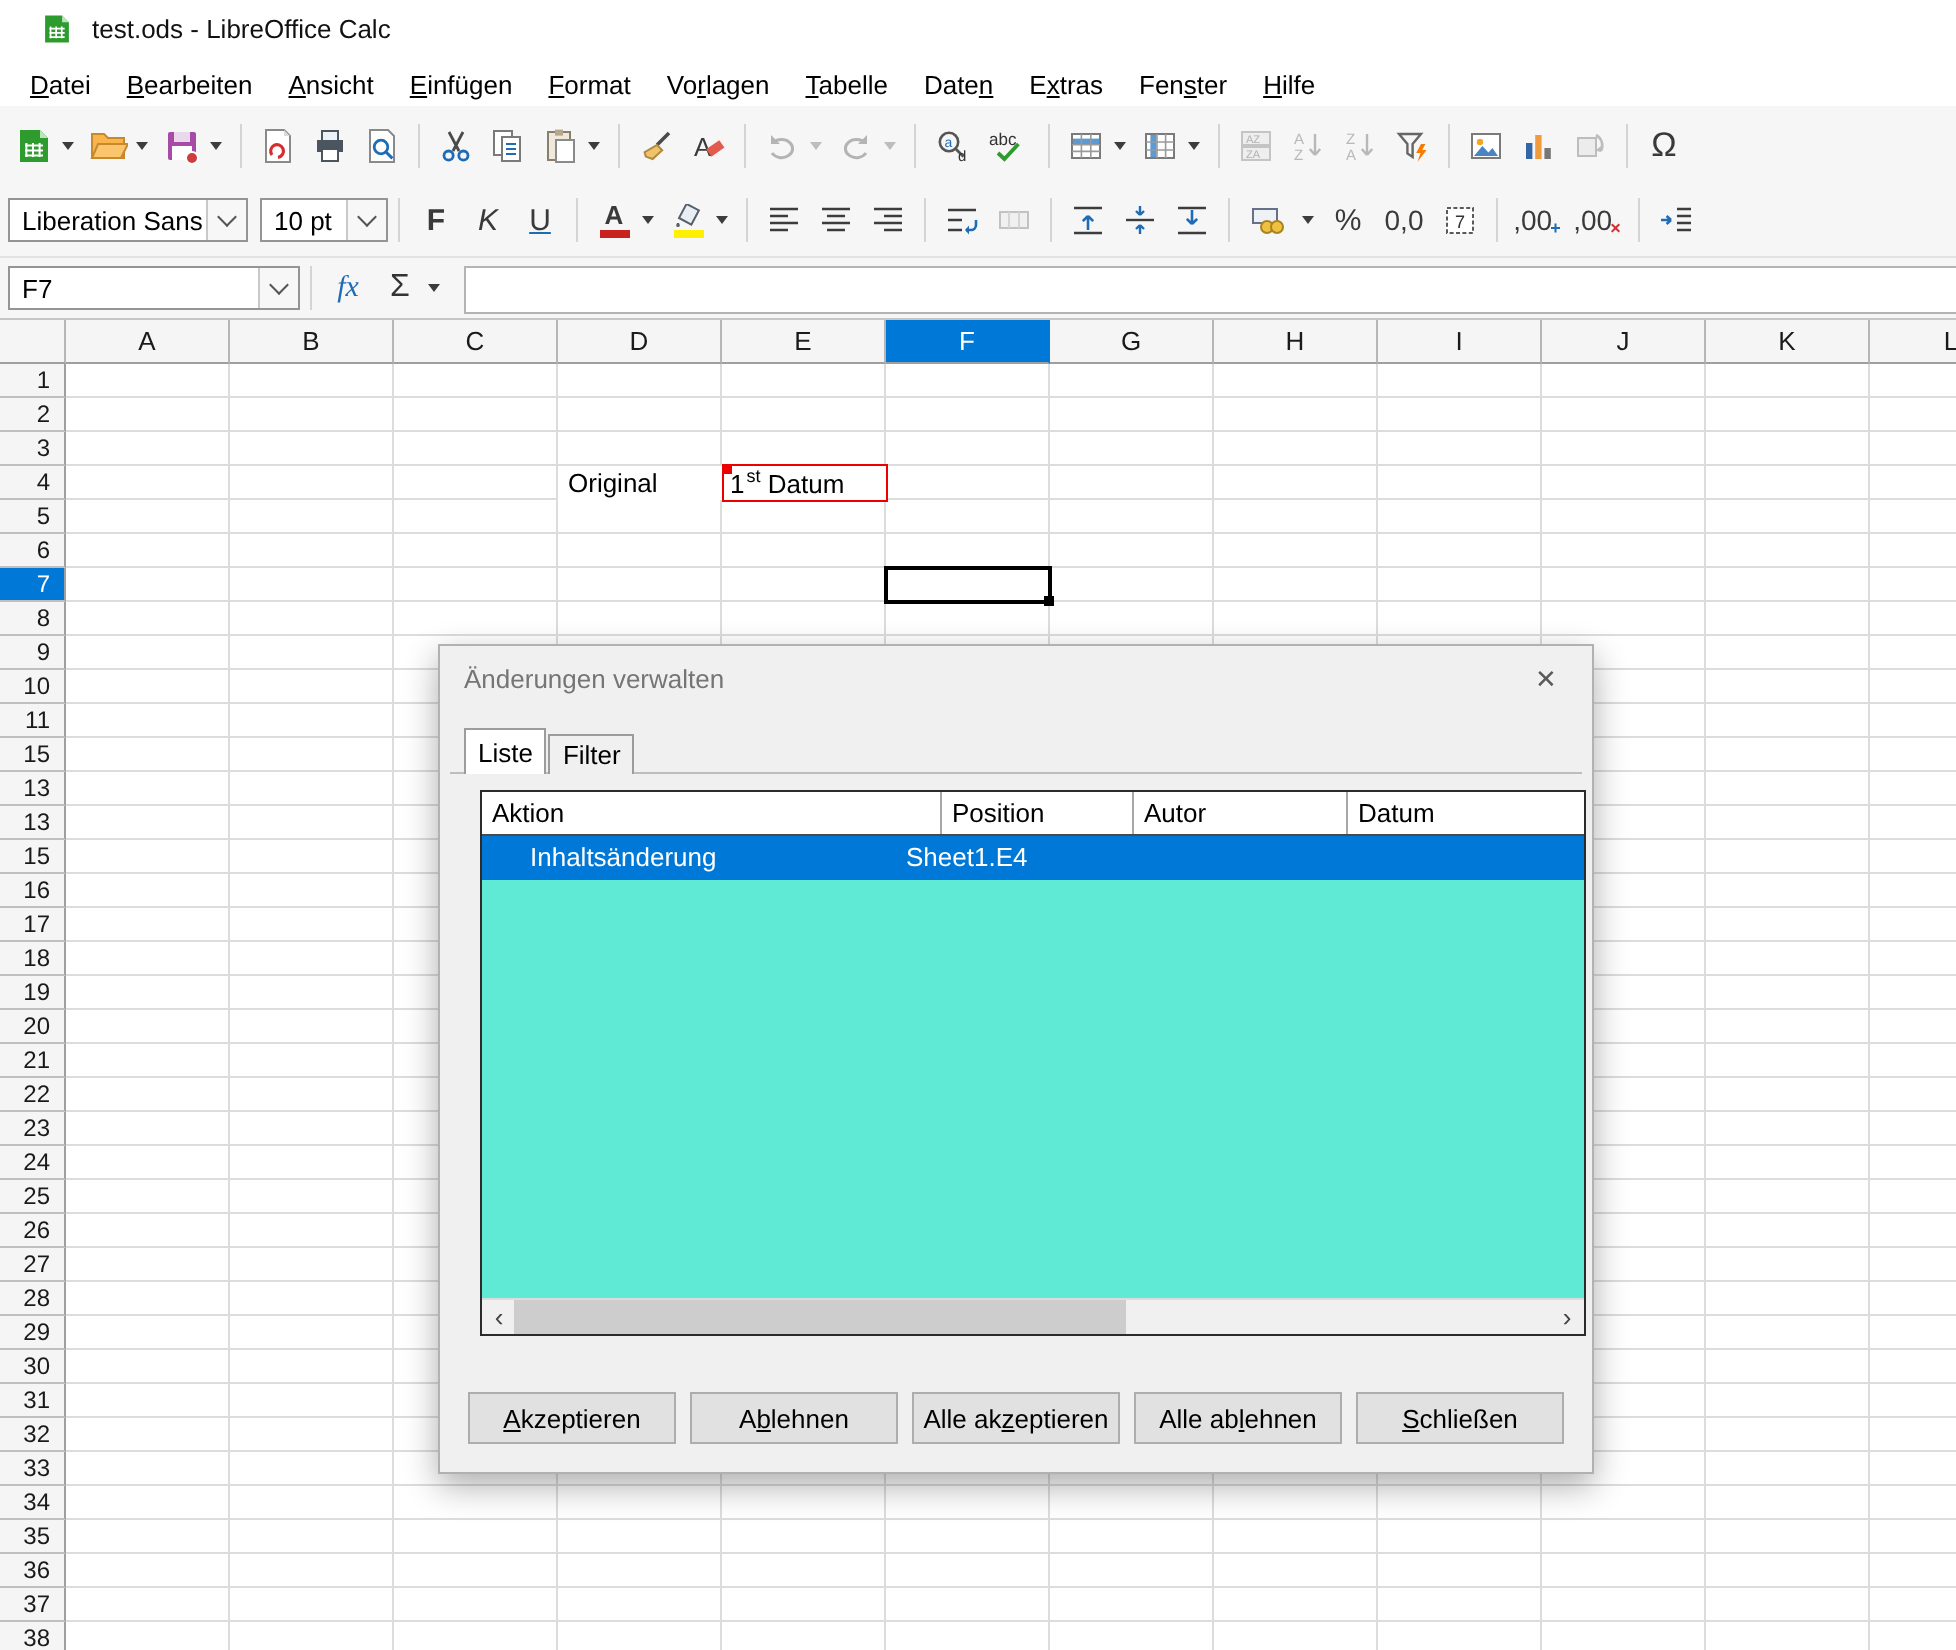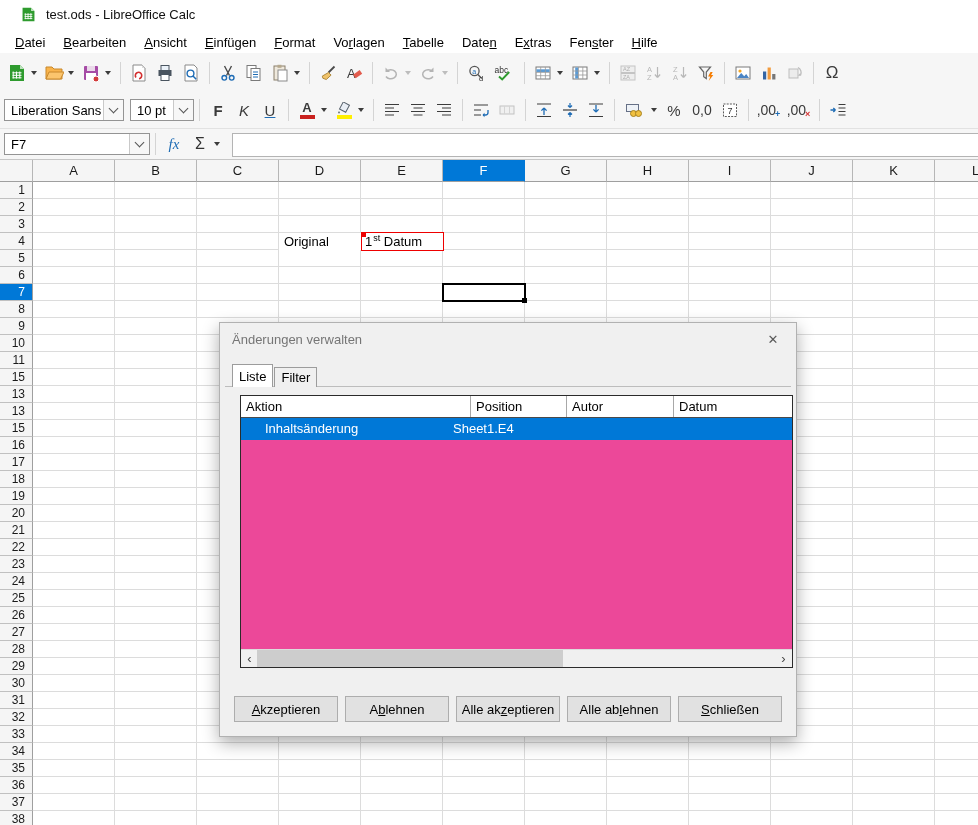--- a/index.html
+++ b/index.html
@@ -83,21 +83,21 @@
   .dialog{position:absolute;left:219px;top:322px;width:578px;height:415px;background:#f0f0f0;
           border:1px solid #b1b1b1;box-shadow:0 6px 16px rgba(0,0,0,.32);box-sizing:border-box;font-size:13px;}
   .dlg-title{position:absolute;left:12px;top:9px;color:#757575;}
   .dlg-close{position:absolute;right:13px;top:6px;width:20px;height:20px;display:flex;align-items:center;
              justify-content:center;color:#5a5a5a;font-size:13px;cursor:default;}
   .tabs{position:absolute;left:12px;top:41px;display:flex;align-items:flex-end;z-index:2;}
   .tab{box-sizing:border-box;border:1px solid #9c9c9c;border-bottom:none;background:#f0f0f0;
        height:20px;padding:2px 6px 0;margin-right:1px;}
   .tab.active{background:#fff;height:23px;padding-top:4px;}
   .tabline{position:absolute;left:5px;right:5px;top:63px;height:1px;background:#bdbdbd;}
-  .rtable{position:absolute;left:20px;top:72px;width:553px;height:273px;background:#ec4899;
+  .rtable{position:absolute;left:20px;top:72px;width:553px;height:273px;background:#5eead4;
           border:1px solid #2b2b2b;box-sizing:border-box;overflow:hidden;}
   .rhdr{display:grid;grid-template-columns:230px 96px 107px 1fr;height:21px;border-bottom:1px solid #4a4a4a;
         background:#fff;}
   .rhdr span{border-right:1px solid #a8a8a8;padding-left:5px;line-height:21px;box-sizing:border-box;
              overflow:hidden;white-space:nowrap;}
   .rhdr span:last-child{border-right:none;}
   .rrow{position:relative;height:22px;background:#0078d7;color:#fff;overflow:hidden;}
   .rrow span{position:absolute;top:0;line-height:22px;white-space:nowrap;}
   .rr-aktion{left:24px;}
   .rr-pos{left:212px;}

